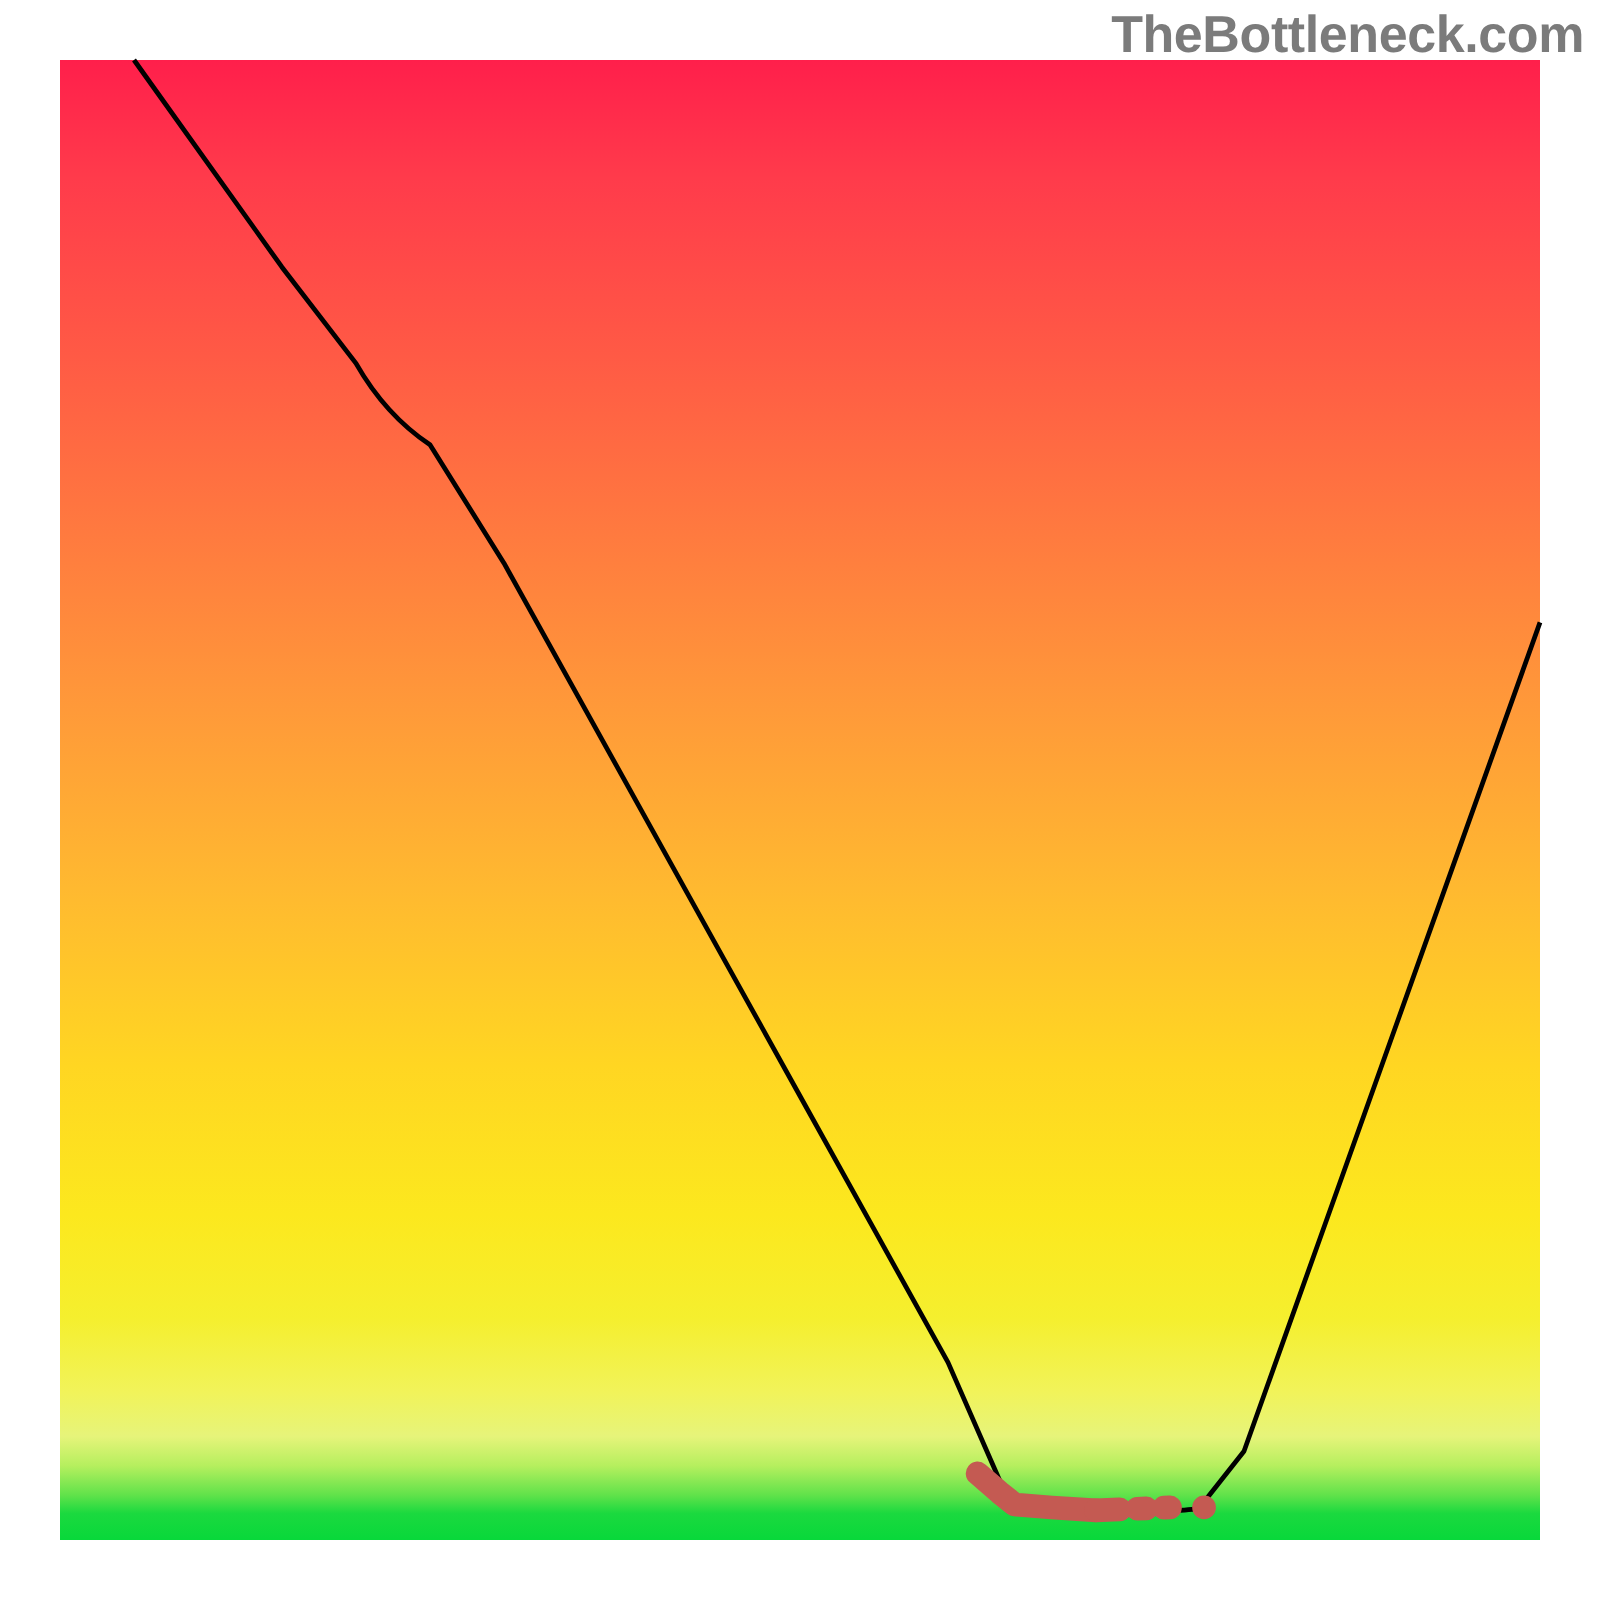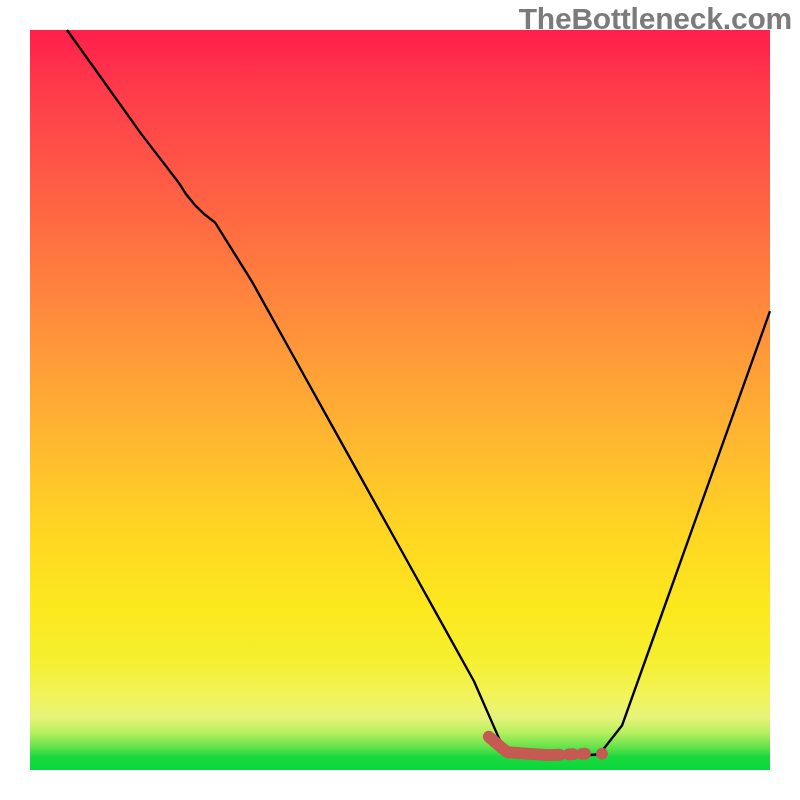--- a/index.html
+++ b/index.html
@@ -9,21 +9,21 @@
     height: 800px;
     background: #ffffff;
     font-family: Arial, Helvetica, sans-serif;
     overflow: hidden;
     position: relative;
   }
   .watermark {
     position: absolute;
     top: 2px;
     right: 8px;
-    font-size: 30px;
+    font-size: 26px;
     font-weight: 600;
     color: #7b7b7b;
     letter-spacing: -0.2px;
     z-index: 10;
   }
   .chart-wrap {
     position: absolute;
     top: 0;
     left: 0;
     width: 800px;

